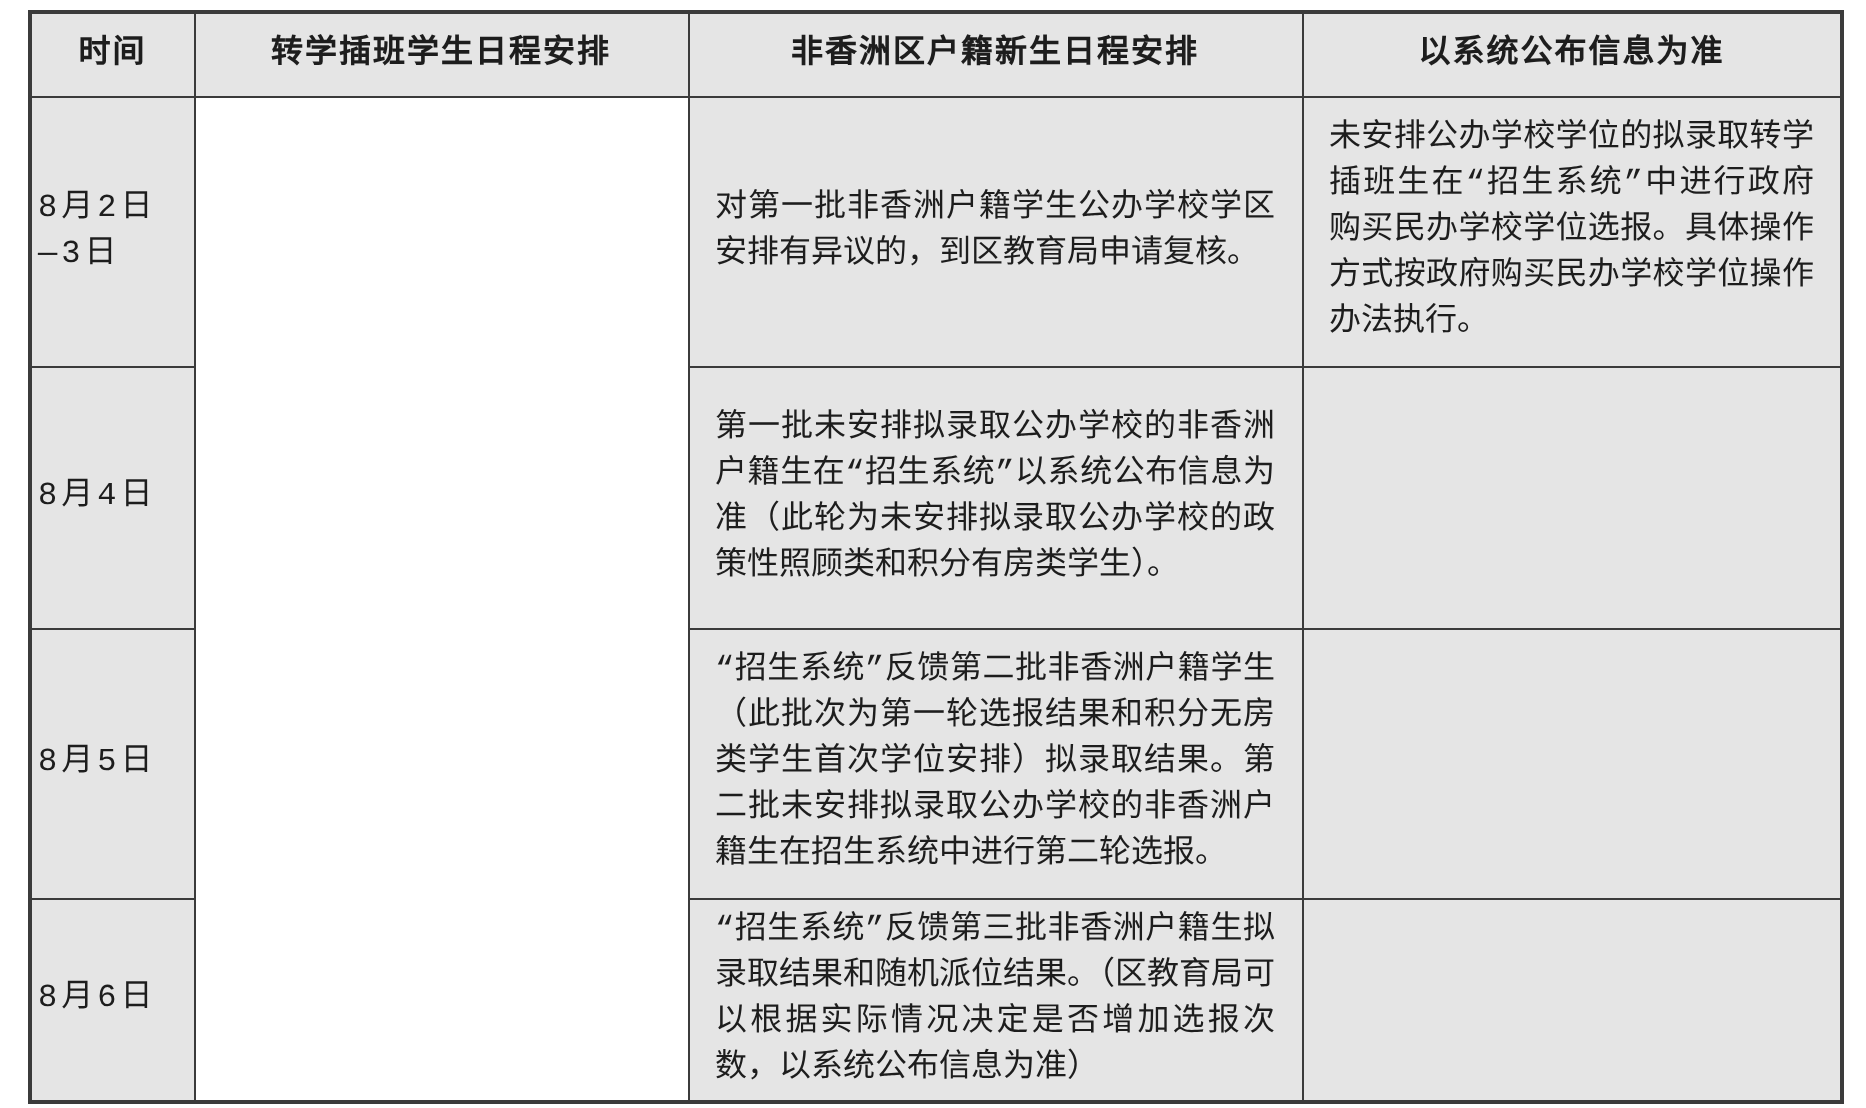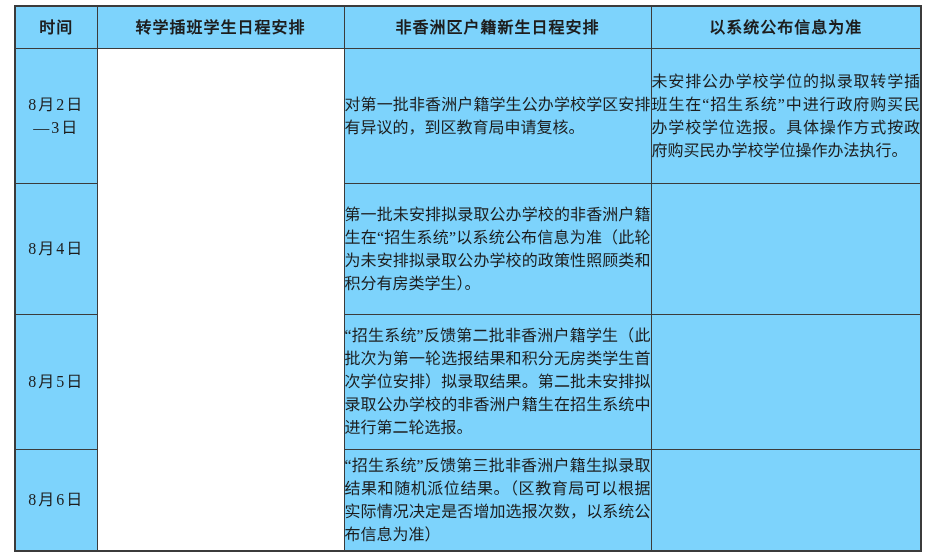--- a/index.html
+++ b/index.html
@@ -16,44 +16,45 @@
     position: absolute;
     left: 14px;
     top: 5px;
     width: 906px;
   }
   table.schedule {
     border-collapse: collapse;
     table-layout: fixed;
     width: 906px;
     border: 2px solid #3b3b3b;
-    background: #7dd3fc;
+    background: #e5e5e5;
+    font-family: Liberation Mono, monospace;
   }
   col.c-time  { width: 82px; }
   col.c-xz    { width: 247px; }
   col.c-nxz   { width: 307px; }
   col.c-trans { width: 270px; }
   th, td {
     border: 1px solid #3b3b3b;
     vertical-align: middle;
     font-size: 16px;
     line-height: 23px;
-    padding: 4px 0;
+    padding: 4px 13px;
     box-sizing: border-box;
     overflow: hidden;
   }
   thead th {
     font-weight: bold;
     text-align: center;
     height: 42px;
     letter-spacing: 1px;
     padding: 2px 4px;
   }
   td.time {
-    text-align: center;
+    text-align: left;
     white-space: pre-line;
     letter-spacing: 2px;
     padding: 4px 3px;
   }
   td.content {
     text-align: justify;
     text-justify: inter-ideograph;
   }
   td.empty-cell { background: #ffffff; }
   tr.r1 { height: 135px; }

